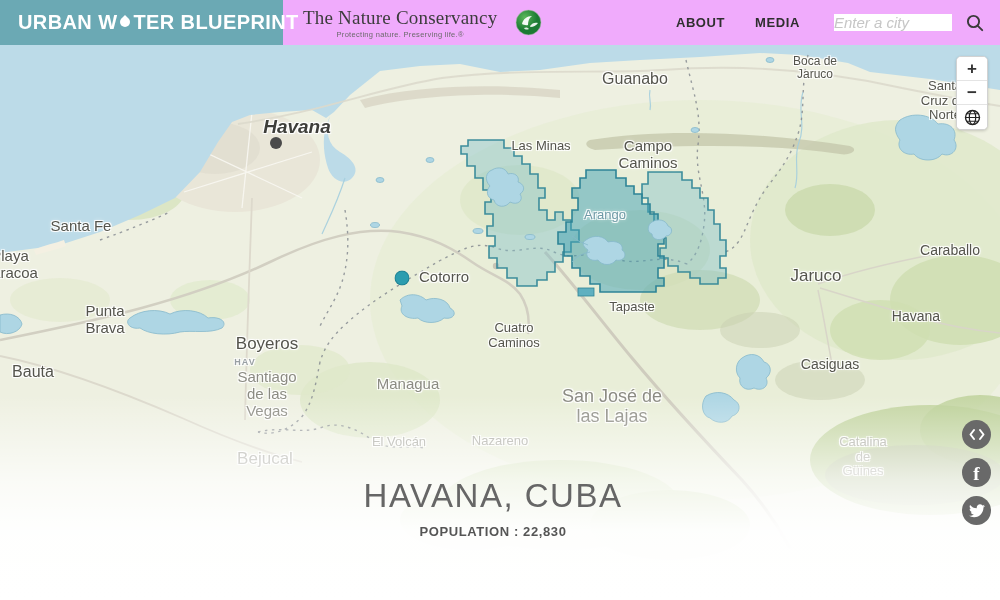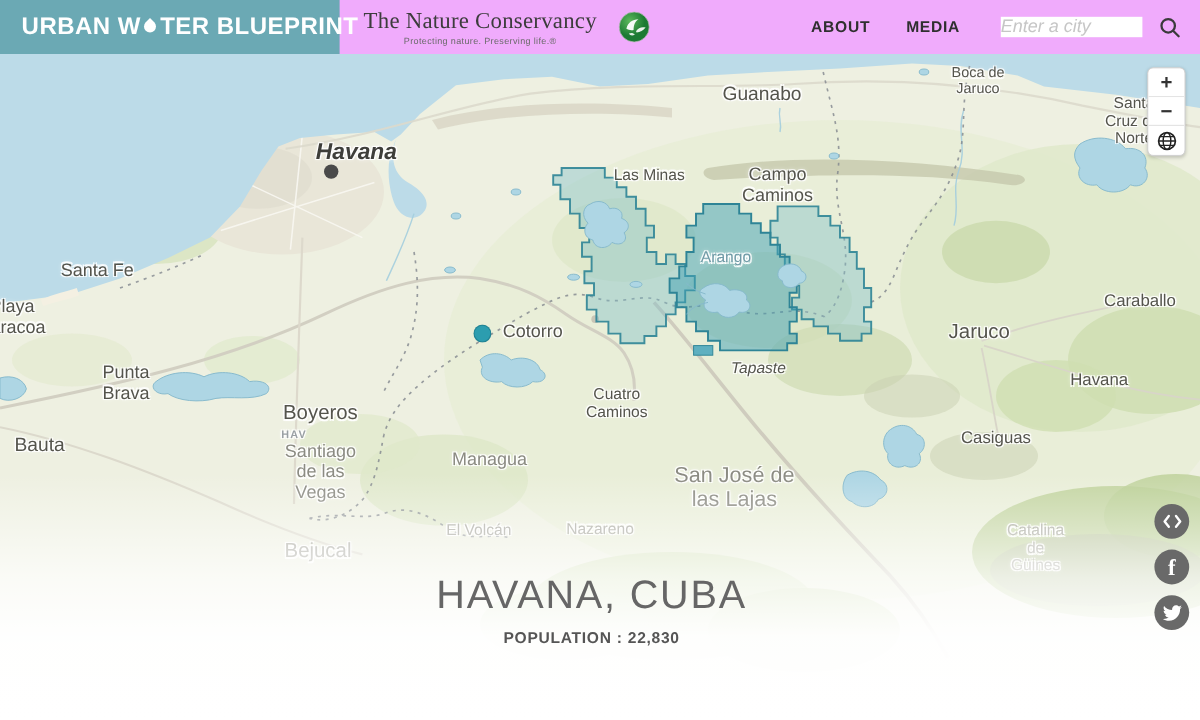--- a/index.html
+++ b/index.html
@@ -243,21 +243,21 @@
       <div class="map-label faint" style="left: 500px; top: 396px; font-size: 13px;">
         <div>Nazareno</div>
       </div>
       <div class="map-label " style="left: 444px; top: 232px; font-size: 15px;">
         <div>Cotorro</div>
       </div>
       <div class="map-label " style="left: 514px; top: 291px; font-size: 13px;">
         <div>Cuatro</div>
         <div>Caminos</div>
       </div>
-      <div class="map-label " style="left: 632px; top: 262px; font-size: 13px; font-style: italic;">
+      <div class="map-label " style="left: 632px; top: 262px; font-size: 13px;">
         <div>Tapaste</div>
       </div>
       <div class="map-label muted" style="left: 612px; top: 361px; font-size: 18px;">
         <div>San José de</div>
         <div>las Lajas</div>
       </div>
       <div class="map-label " style="left: 541px; top: 101px; font-size: 13px;">
         <div>Las Minas</div>
       </div>
       <div class="map-label " style="left: 648px; top: 110px; font-size: 15px;">

